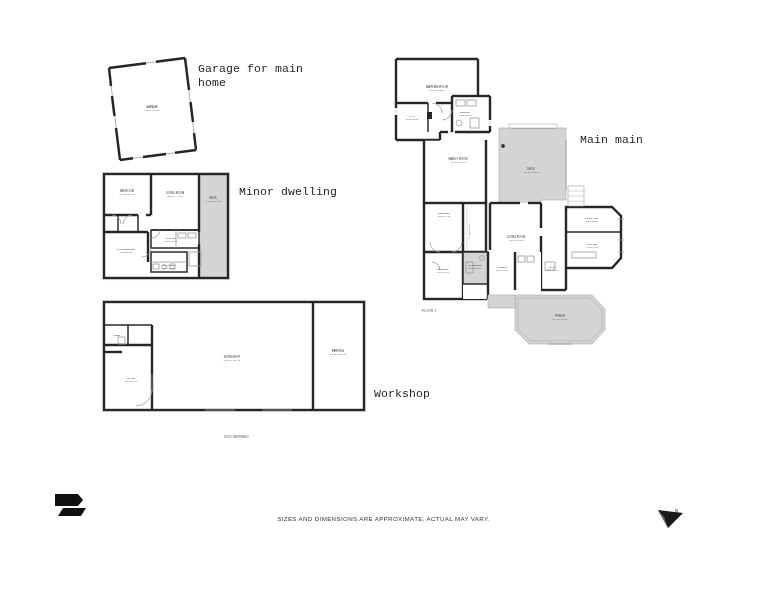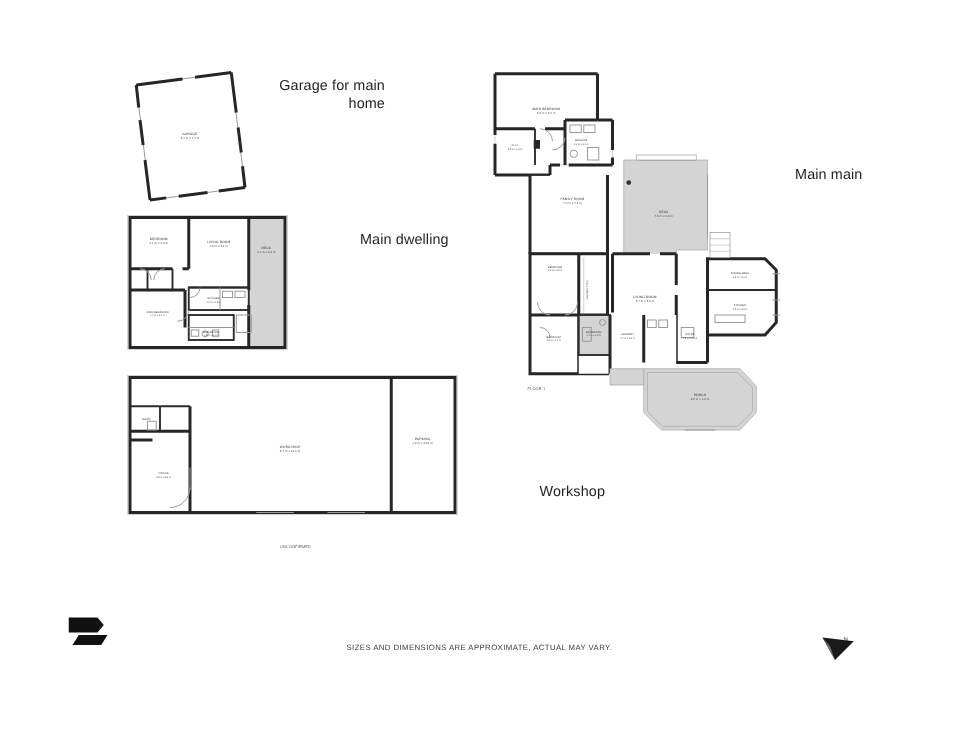--- a/index.html
+++ b/index.html
@@ -27,27 +27,26 @@
     position: absolute;
     left: 0;
     top: 0;
     width: 767px;
     height: 600px;
   }
 
   
   .section-label {
     position: absolute;
-    font-family: Liberation Sans, sans-serif;
+    font-family: Liberation Mono, monospace;
     font-size: 11.5px;
     line-height: 14px;
     color: #1f1f1f;
     letter-spacing: 0.1px;
     white-space: pre-line;
-    text-align: right;
   }
   #label-garage { left: 198px; top: 62px; width: 110px; }
   #label-minor  { left: 239px; top: 185px; width: 120px; }
   #label-main   { left: 580px; top: 133px; width: 110px; }
   #label-workshop { left: 374px; top: 387px; width: 110px; }
 
   .disclaimer {
     position: absolute;
     left: 0;
     top: 515px;
@@ -372,21 +371,21 @@
     <g>
       <polygon points="658,510 683,513 668,528" fill="#1a1a1a"></polygon>
       <polygon points="658,510 668,528 664,517" fill="#6e6e6e"></polygon>
     </g>
 
   </svg>
 
   <div class="section-label" id="label-garage">Garage for main
 home</div>
 
-  <div class="section-label" id="label-minor">Main dwelling</div>
+  <div class="section-label" id="label-minor">Minor dwelling</div>
 
   <div class="section-label" id="label-main">Main main</div>
 
   <div class="section-label" id="label-workshop">Workshop</div>
 
   <div class="tiny-note" id="note-unconfirmed">UNCONFIRMED</div>
 
   <div class="tiny-note" id="note-floor1">FLOOR 1</div>
 
   <div class="compass-n">N</div>

